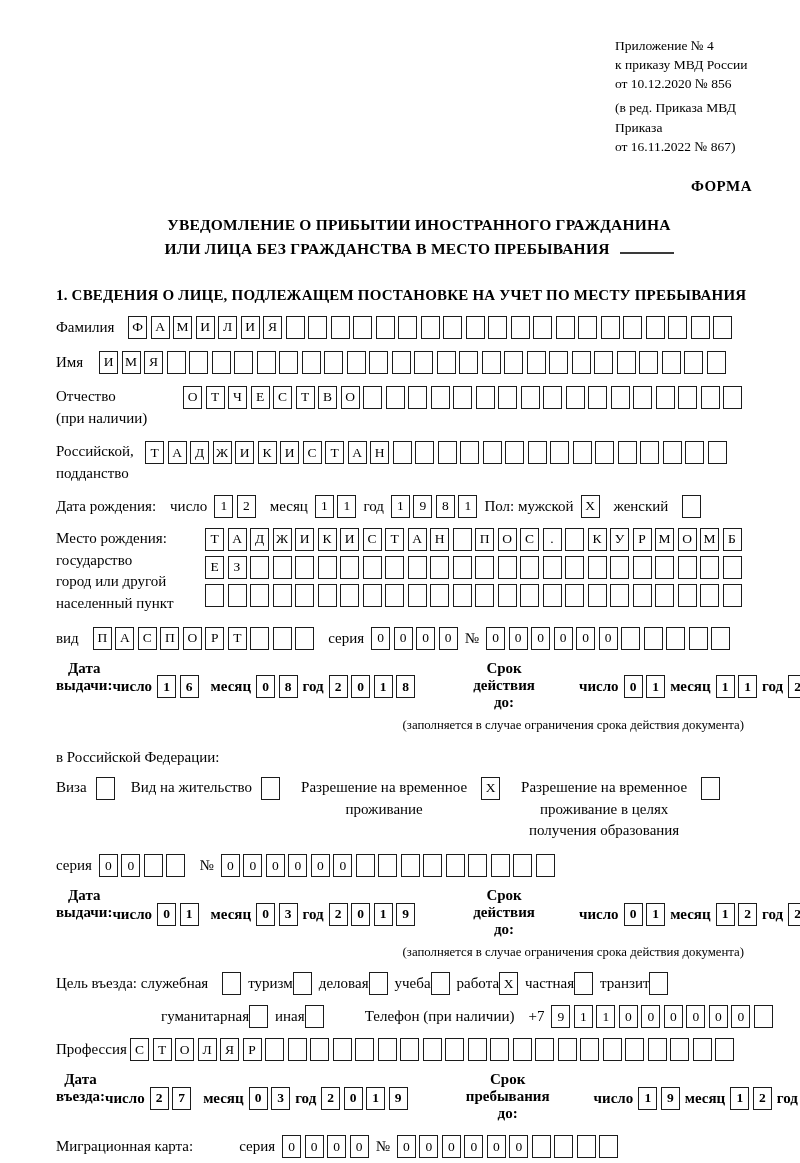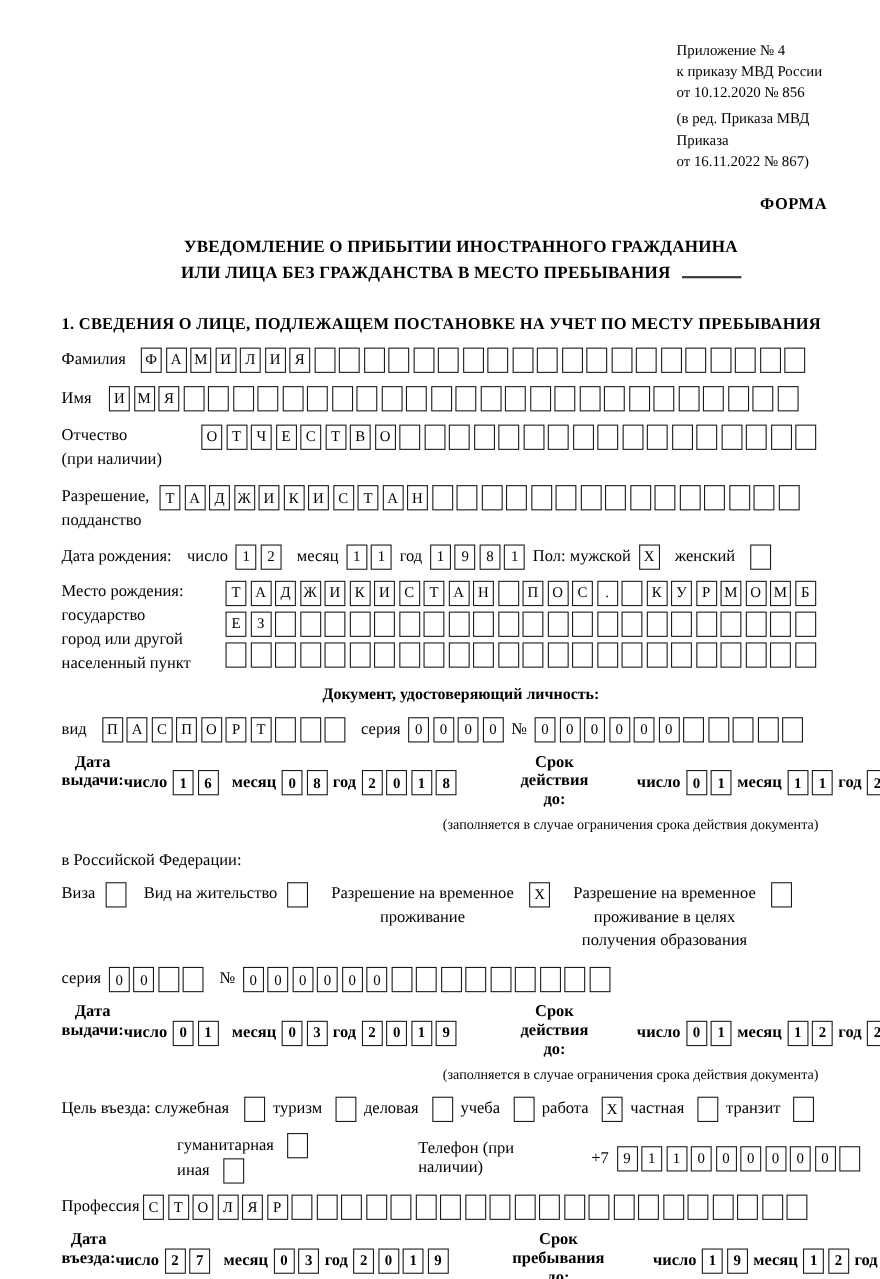--- a/index.html
+++ b/index.html
@@ -30,21 +30,21 @@
   .dg-h{text-align:center;margin-bottom:3px;}
   .dg-r{display:flex;align-items:center;gap:5px;}
   .dg2{margin-left:58px;gap:44px;}
   .note-r{text-align:right;padding-right:38px;font-size:12.8px;margin-top:4px;}
   .para{margin-top:12px;line-height:1.6;}
   .types-row{display:flex;align-items:flex-start;margin-top:8px;gap:16px;}
   .type-item{display:flex;align-items:flex-start;gap:9px;}
   .type-lbl{line-height:1.45;}
   .type-lbl.c{width:176px;text-align:center;}
   .cg{display:flex;align-items:center;flex-wrap:wrap;}
-  .cg-item{display:inline-flex;align-items:center;gap:12px;margin-right:7px;}
+  .cg-item{display:inline-flex;align-items:center;gap:0;margin-right:7px;}
   .cg-lbl{white-space:nowrap;}
   .purpose2{margin-left:105px;}
   .phone-lbl{margin-left:34px;margin-right:14px;}
   .doc-title{font-weight:bold;text-align:center;margin-top:8px;font-size:14.5px;}
   .mt10{margin-top:10px;}
   .mt12{margin-top:12px;}
 </style>
 </head>
 <body>
 
@@ -165,21 +165,21 @@
         <span class="box"></span>
         <span class="box"></span>
         <span class="box"></span>
         <span class="box"></span>
         <span class="box"></span>
       </div>
   </div>
 
   <div class="frow top">
     <div class="lblcol w-cit">
-      <div>Разрешение,</div>
+      <div>Российской,</div>
       <div>подданство</div>
     </div>
     <div class="boxes">
         <span class="box">Т</span>
         <span class="box">А</span>
         <span class="box">Д</span>
         <span class="box">Ж</span>
         <span class="box">И</span>
         <span class="box">К</span>
         <span class="box">И</span>
@@ -316,21 +316,20 @@
           <span class="box"></span>
           <span class="box"></span>
           <span class="box"></span>
           <span class="box"></span>
           <span class="box"></span>
           <span class="box"></span>
         </div>
     </div>
   </div>
 
-  <div class="doc-title">Документ, удостоверяющий личность:</div>
 
   <div class="frow">
     <span>вид</span>
     <span class="gap-l boxes">
         <span class="box">П</span>
         <span class="box">А</span>
         <span class="box">С</span>
         <span class="box">П</span>
         <span class="box">О</span>
         <span class="box">Р</span>

